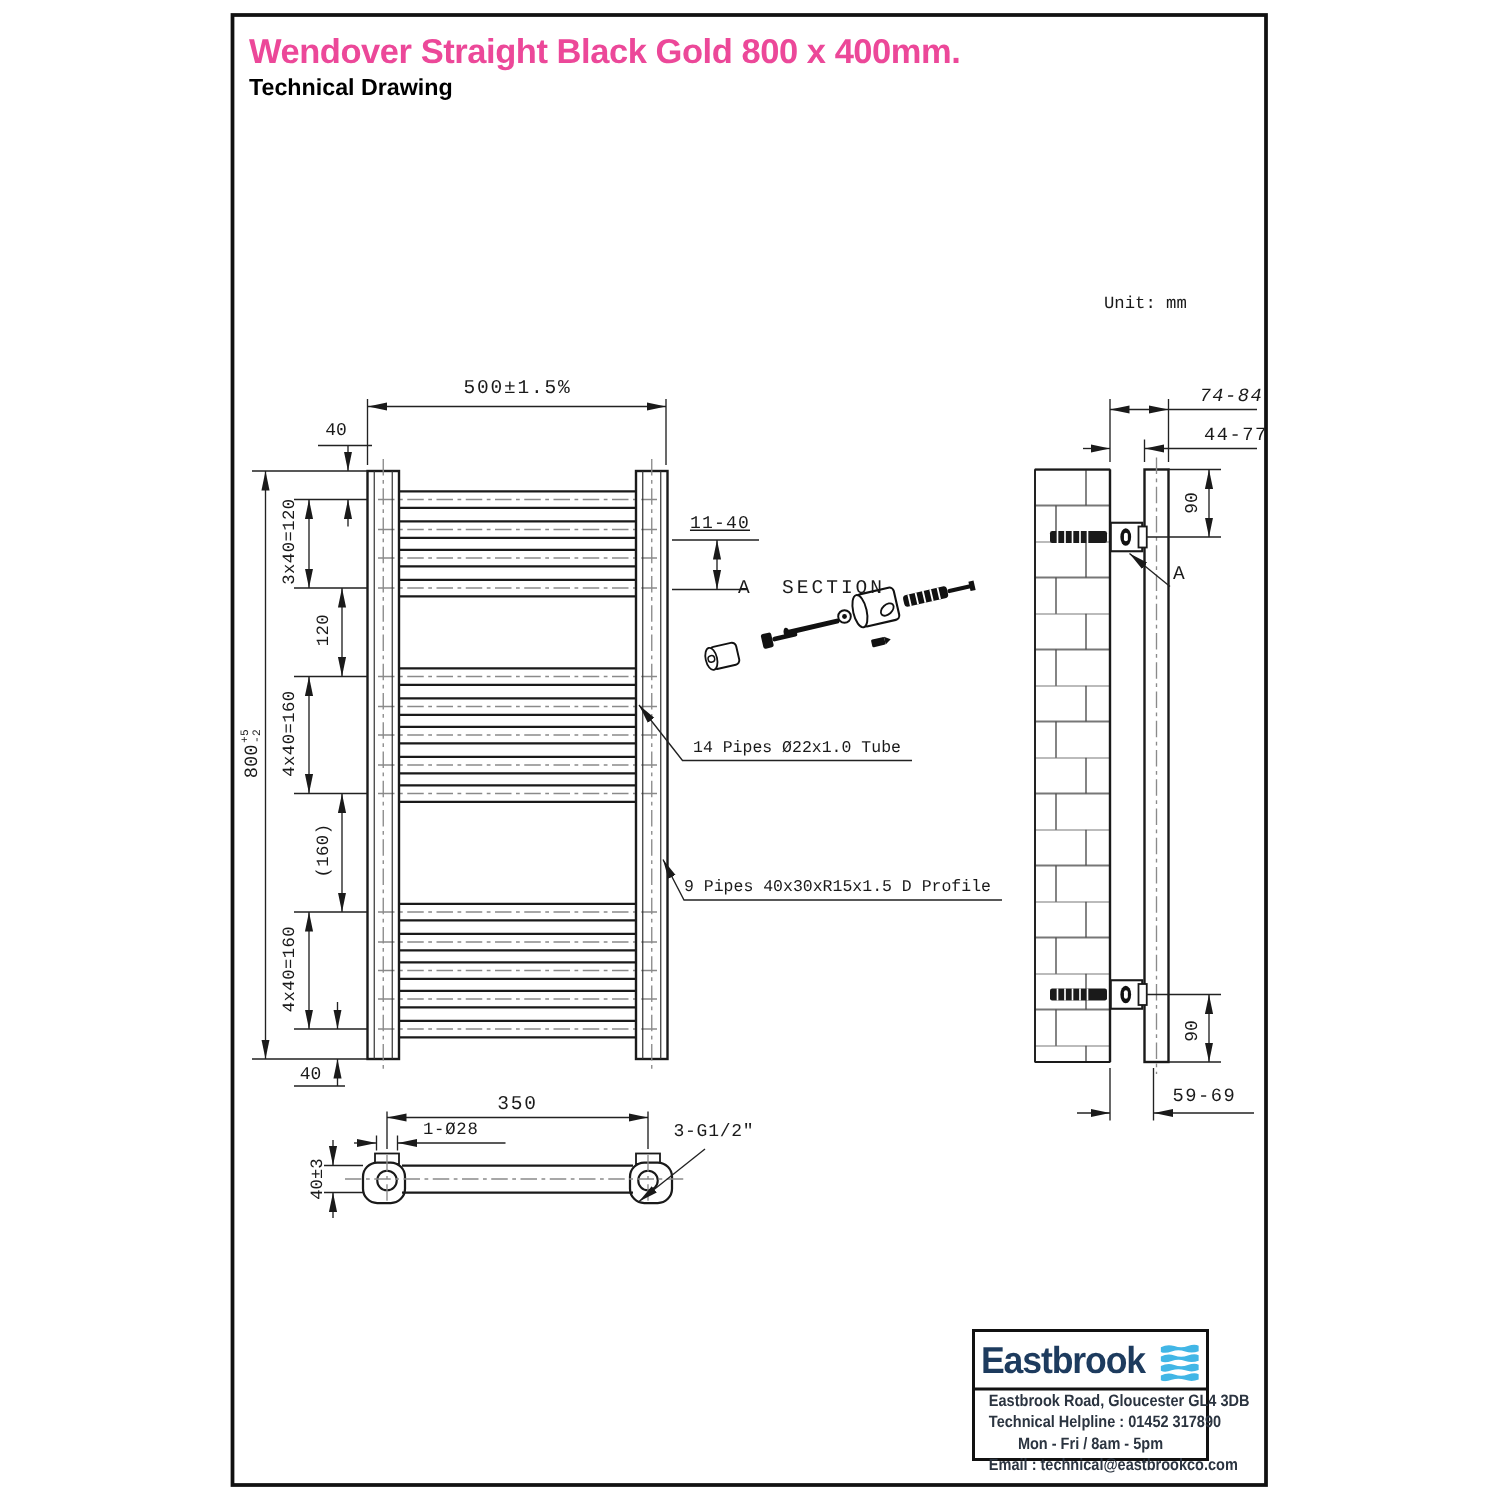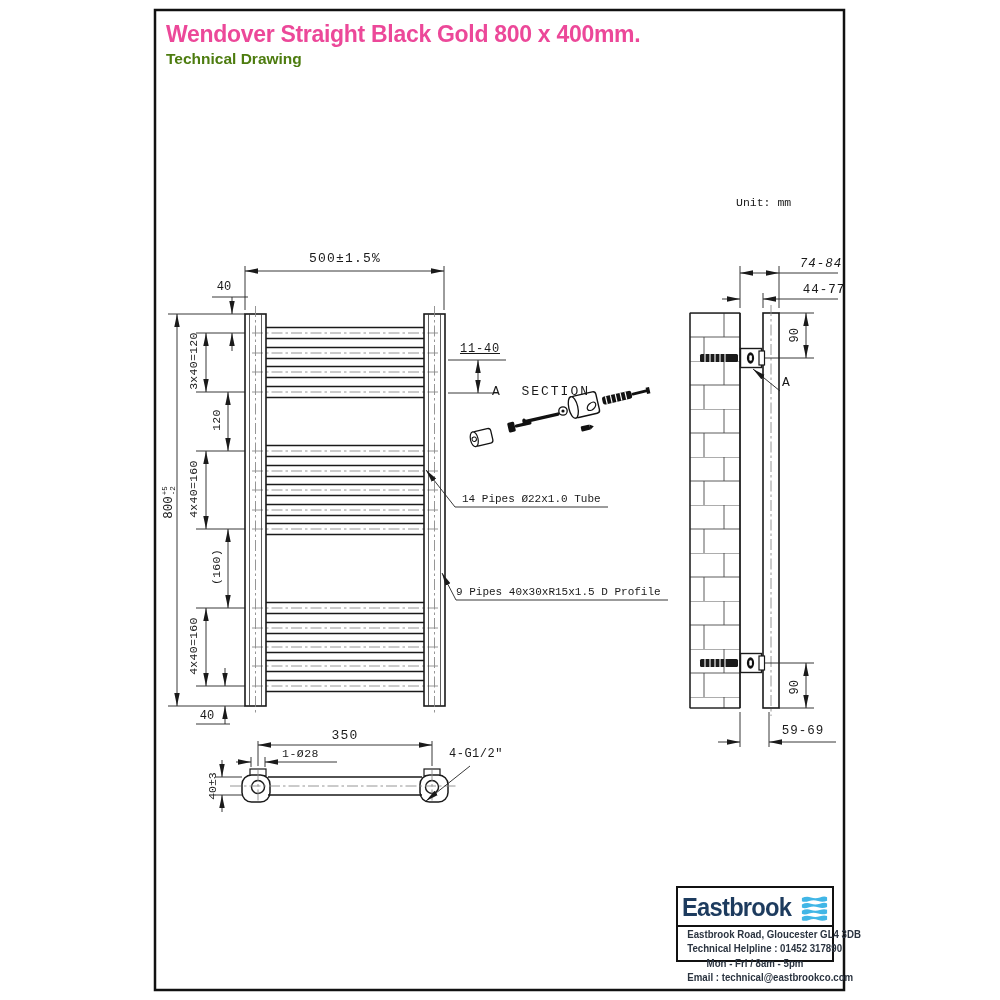--- a/index.html
+++ b/index.html
@@ -4,22 +4,22 @@
 <style>
   html,body{margin:0;padding:0;background:#ffffff;}
   body{width:1000px;height:1000px;position:relative;font-family:"Liberation Sans",sans-serif;overflow:hidden;}
   #linework{position:absolute;left:0;top:0;}
   .lbl{position:absolute;color:#161616;}
   .cad{position:absolute;font-family:"Liberation Mono","DejaVu Sans Mono",monospace;color:#1a1a1a;white-space:pre;line-height:1.05;}
   .c{text-align:center;}
   .rot{transform:rotate(-90deg);}
   .rot i{font-style:normal;}
   #title{left:166px;top:21px;font-size:23px;font-weight:bold;letter-spacing:-0.3px;color:#ec4899;}
-  #subtitle{left:166px;top:50px;font-size:15.5px;font-weight:bold;color:#4d7c0f;}
-  #footer-box{position:absolute;left:676px;top:886px;width:158px;height:76px;border:2px solid #111;background:#fff;box-sizing:border-box;}
+  #subtitle{left:166px;top:50px;font-size:15.5px;font-weight:bold;color:#000000;}
+  #footer-box{position:absolute;left:648px;top:886px;width:158px;height:88px;border:2px solid #111;background:#fff;box-sizing:border-box;}
   #brand-row{display:flex;align-items:center;justify-content:space-between;padding:3px 4px 1px 4px;border-bottom:2px solid #111;height:33px;}
   #brand{font-size:25px;font-weight:bold;letter-spacing:-0.8px;transform:scaleX(.95);transform-origin:left center;}
   .fline{font-size:11px;font-weight:bold;text-align:center;line-height:13.4px;transform:scaleX(.88);transform-origin:center;white-space:nowrap;margin-top:1px;}
   .tolcol{display:inline-flex;flex-direction:column;font-size:7.5px;line-height:1;margin-left:1px;}
 </style>
 </head>
 <body>
 
 <svg id="linework" width="1000" height="1000" viewBox="0 0 1000 1000">
   <defs>
@@ -190,21 +190,21 @@
 
 <div class="cad c" style="left:795px;top:258px;width:52px;font-size:12.5px;letter-spacing:1px;font-style:italic;">74-84</div>
 <div class="cad c" style="left:798px;top:284px;width:52px;font-size:12.5px;letter-spacing:1px;">44-77</div>
 <div class="cad c rot" style="left:780px;top:329px;width:30px;font-size:12px;">90</div>
 <div class="cad c rot" style="left:780px;top:681px;width:30px;font-size:12px;">90</div>
 <div class="cad c" style="left:775px;top:725px;width:56px;font-size:12.5px;letter-spacing:1px;">59-69</div>
 <div class="cad" style="left:782px;top:376px;font-size:13px;">A</div>
 
 <div class="cad c" style="left:315px;top:729px;width:60px;font-size:13px;letter-spacing:1.2px;text-align:center;">350</div>
 <div class="cad" style="left:282px;top:748px;font-size:11.5px;letter-spacing:0.5px;">1-Ø28</div>
-<div class="cad" style="left:449px;top:748px;font-size:12px;letter-spacing:0.5px;">4-G1/2″</div>
+<div class="cad" style="left:449px;top:748px;font-size:12px;letter-spacing:0.5px;">3-G1/2″</div>
 <div class="cad c rot" style="left:191px;top:780px;width:44px;font-size:11.5px;">40±3</div>
 
 <div id="footer-box">
   <div id="brand-row">
     <span id="brand" style="color:#1d3b5e;">Eastbrook</span>
     <svg width="27" height="26" viewBox="0 0 30 28">
       <g fill="#41b6e6">
         <path d="M1 3 Q6 0.5 11 2.2 Q16 4 21 2.2 Q26 0.5 29 2 L29 6 Q24 8 19 6.2 Q14 4.5 9 6.2 Q4 8 1 6.5 Z"></path>
         <path d="M1 3 Q6 0.5 11 2.2 Q16 4 21 2.2 Q26 0.5 29 2 L29 6 Q24 8 19 6.2 Q14 4.5 9 6.2 Q4 8 1 6.5 Z" transform="translate(0,7)"></path>
         <path d="M1 3 Q6 0.5 11 2.2 Q16 4 21 2.2 Q26 0.5 29 2 L29 6 Q24 8 19 6.2 Q14 4.5 9 6.2 Q4 8 1 6.5 Z" transform="translate(0,14)"></path>

